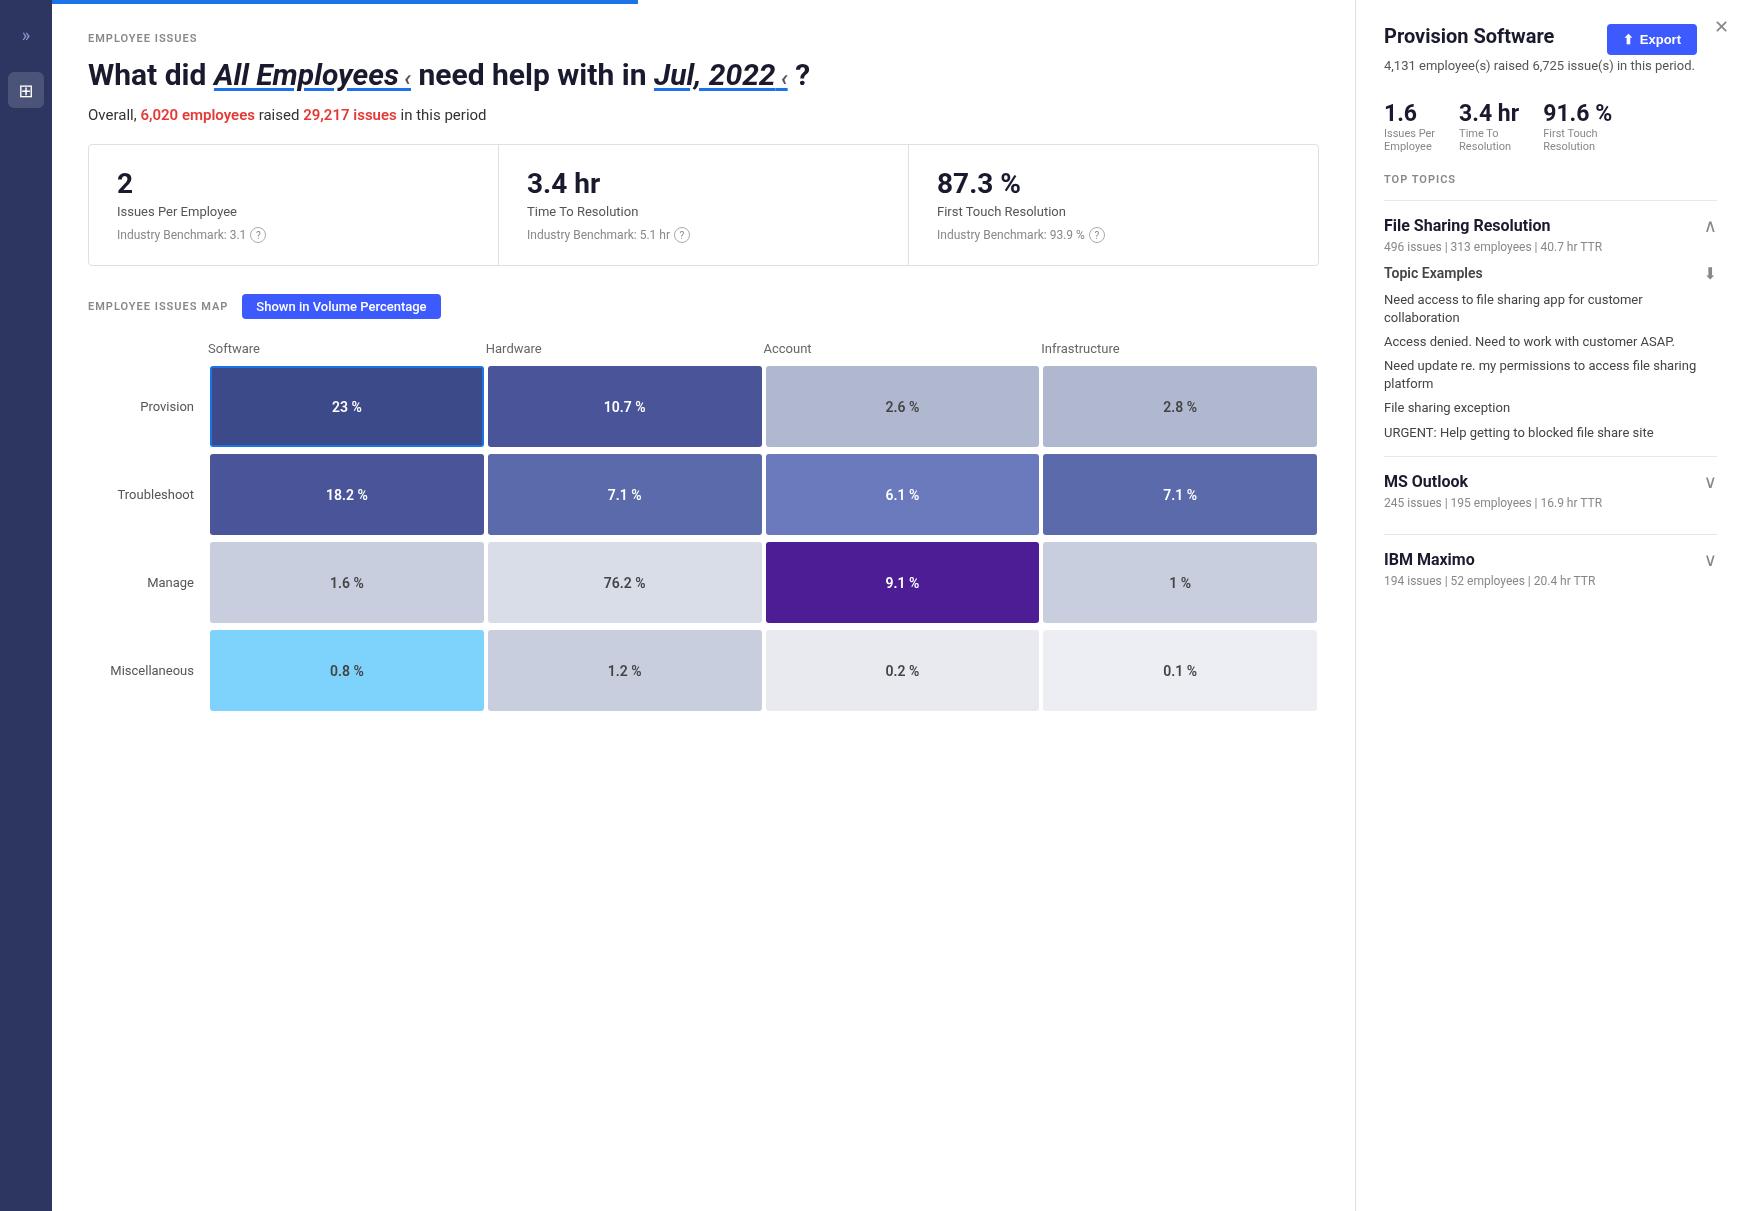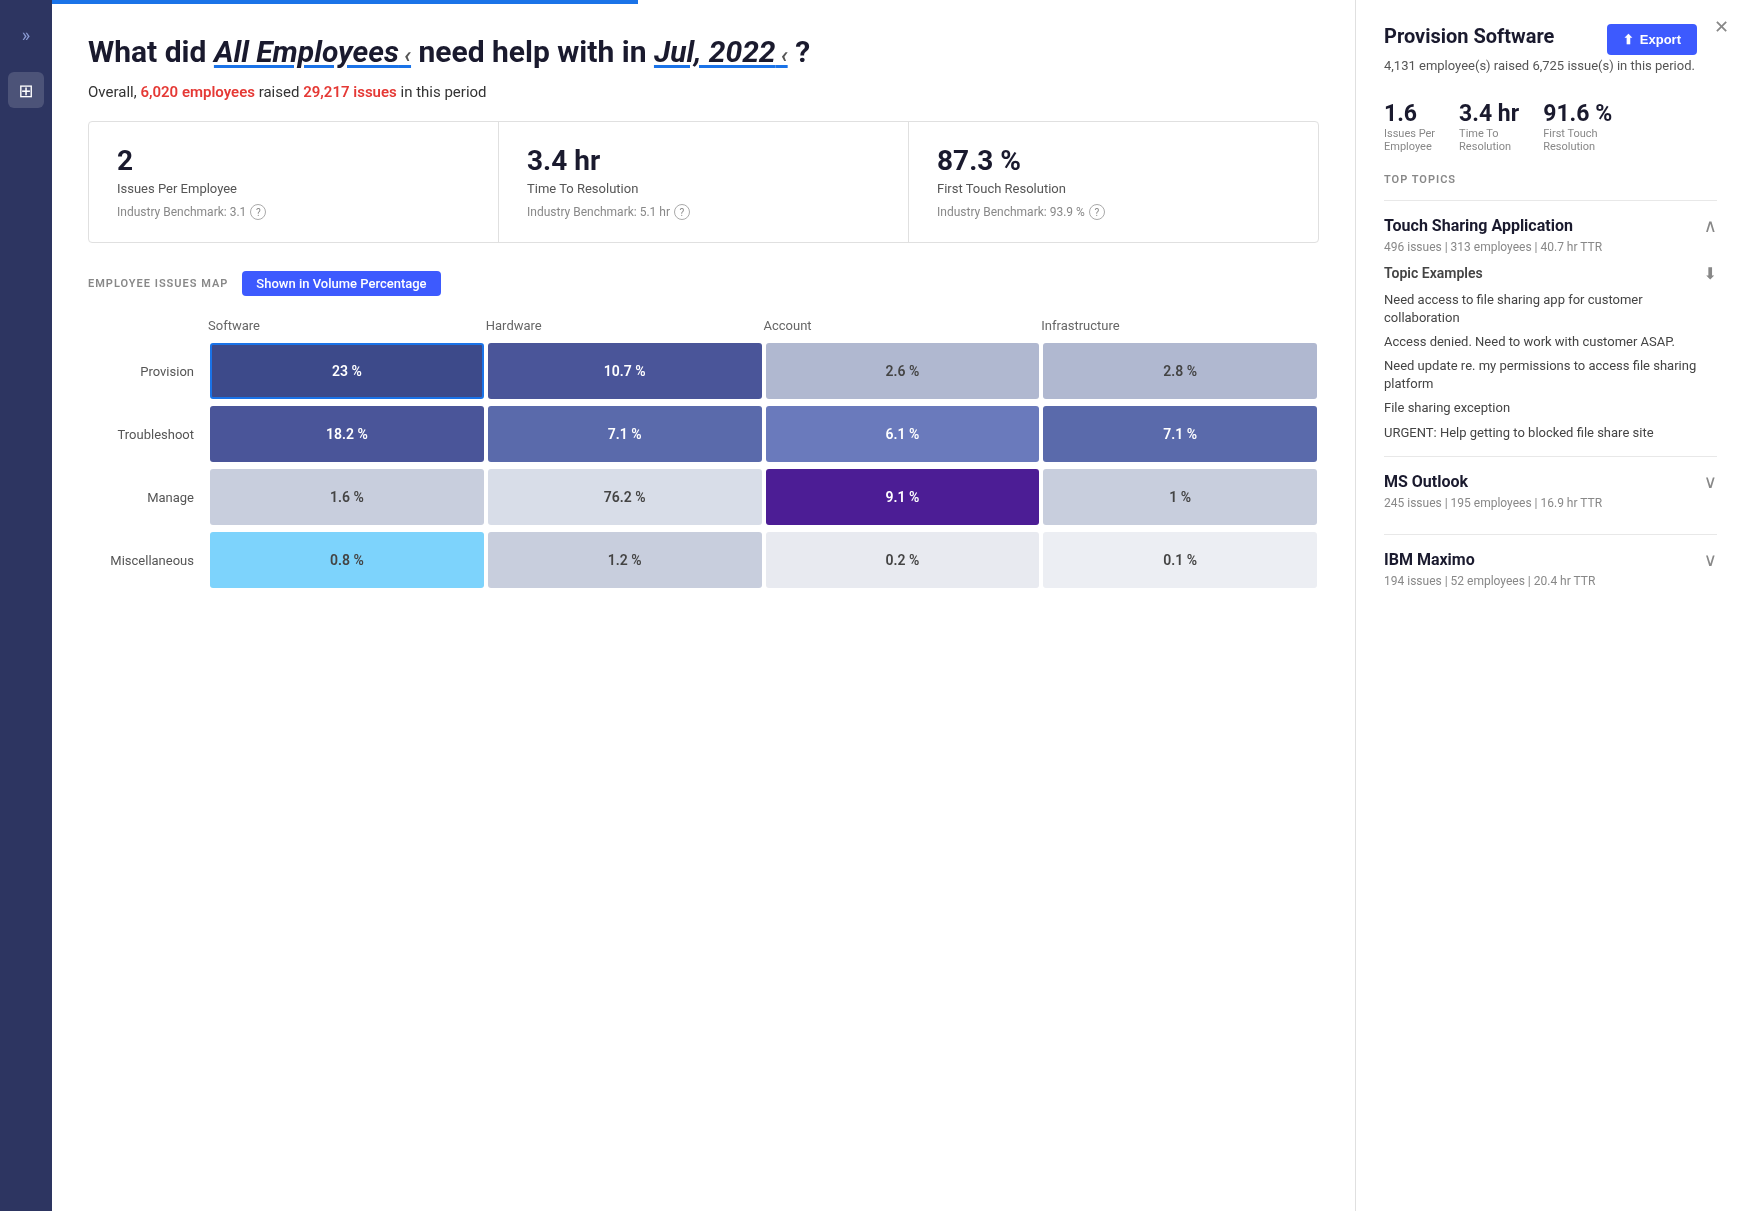--- a/index.html
+++ b/index.html
@@ -200,21 +200,21 @@
     }
     .heatmap-cell {
       margin: 2px;
       border-radius: 3px;
       display: flex;
       align-items: center;
       justify-content: center;
       font-size: 14px;
       font-weight: 600;
       color: #fff;
-      height: 56px;
+      height: 81px;
     }
     .heatmap-cell.selected {
       border: 2px solid #1a73e8;
     }
 
     
     .right-panel {
       width: 390px;
       background: #fff;
       border-left: 1px solid #e0e0e0;
@@ -356,20 +356,21 @@
 
 <div class="sidebar">
   <div class="sidebar-icon">»</div>
   <div class="sidebar-icon active">⊞</div>
 </div>
 
 <div class="main-content">
   <div class="top-bar"></div>
   <div class="content-area">
 
+    <div class="section-label">EMPLOYEE ISSUES</div>
 
     <div class="page-title">
       <span>What did</span>
       <span class="dropdown-link">All Employees</span>
       <span>need help with in</span>
       <span class="dropdown-link">Jul, 2022</span>
       <span>?</span>
     </div>
 
     <div class="subtitle">
@@ -483,21 +484,21 @@
 Resolution</div>
   </div>
     </div>
 
   <div class="panel-section-label">TOP TOPICS</div>
 
   <div class="topics-list">
 
   <div class="topic-item">
     <div class="topic-header">
-      <span class="topic-name">Touch Sharing Application</span>
+      <span class="topic-name">File Sharing Resolution</span>
       <span class="chevron-icon">∧</span>
     </div>
     <div class="topic-meta">496 issues | 313 employees | 40.7 hr TTR</div>
 
       <div class="topic-examples-header">
         <span class="topic-examples-label">Topic Examples</span>
         <span class="download-icon">⬇</span>
       </div>
       <div class="topic-examples">
 

